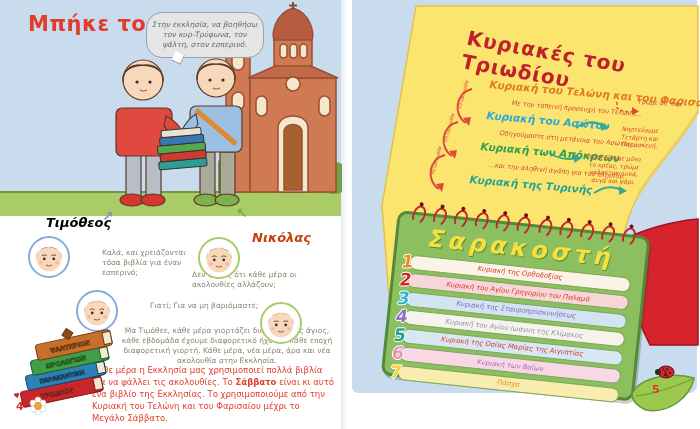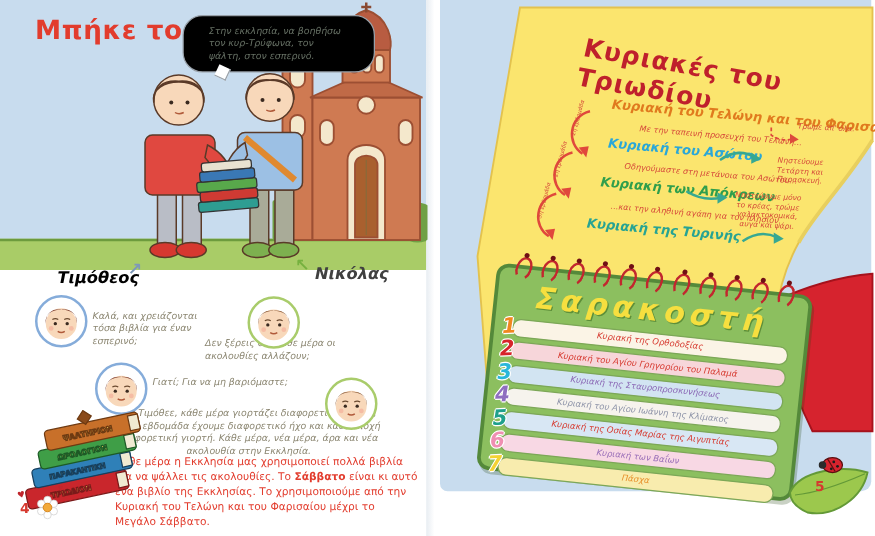--- a/index.html
+++ b/index.html
@@ -3,39 +3,39 @@
 <meta charset="utf-8">
 <style>
   html,body{margin:0;padding:0;background:#ffffff;}
   .stage{position:relative;width:700px;height:429px;background:#ffffff;overflow:hidden;
          font-family:"DejaVu Sans","Liberation Sans",sans-serif;}
   
   .sky{position:absolute;left:0;top:0;width:341px;height:214px;background:#c8dcee;}
   .grass{position:absolute;left:0;top:191px;width:341px;height:23px;background:#a9cc67;border-top:2px solid #6d9b3d;}
   .gutter{position:absolute;left:341px;top:0;width:11px;height:429px;background:linear-gradient(to right,#e8edf2,#ffffff 60%);}
   .lp-title{position:absolute;left:28px;top:12px;font-size:21px;font-weight:bold;color:#e23c2d;letter-spacing:.5px;}
-  .bubble{position:absolute;background:#000000;border:1.5px solid #98a0a8;border-radius:16px;
-          padding:7px 20px;font-size:7.5px;line-height:10px;color:#667064;text-align:left;font-style:italic;z-index:5;}
+  .bubble{position:absolute;background:#e5e5e5;border:1.5px solid #98a0a8;border-radius:16px;
+          padding:7px 2px;font-size:7.5px;line-height:10px;color:#667064;text-align:center;font-style:italic;z-index:5;}
   .bubble .tail{position:absolute;width:9px;height:9px;background:#fff;border-right:1.5px solid #98a0a8;border-bottom:1.5px solid #98a0a8;}
   .bubble1{left:40px;top:53px;width:104px;}
   .bubble1 .tail{right:18px;bottom:-6px;transform:rotate(65deg);}
   .bubble2{left:146px;top:12px;width:112px;}
   .bubble2 .tail{left:26px;bottom:-6px;transform:rotate(25deg);}
   .illu{position:absolute;}
   .name{position:absolute;font-size:13px;font-weight:bold;font-style:italic;z-index:4;}
   .name-l{left:46px;top:215px;color:#000000;}
-  .name-r{left:252px;top:212px;color:#404040;}
+  .name-r{left:252px;top:230px;color:#c2410c;}
   .name-arrow{position:absolute;font-size:14px;font-weight:bold;z-index:4;}
   .arr-l{left:102px;top:208px;color:#7d98b8;}
   .arr-r{left:236px;top:205px;color:#76b13f;}
   .avatar{position:absolute;width:38px;height:38px;border-radius:50%;background:#fff;z-index:4;}
   .ring-b{border:2.5px solid #85acda;}
   .ring-g{border:2.5px solid #a9cc6b;}
   .avatar svg{width:100%;height:100%;}
-  .dlg{position:absolute;font-size:7.5px;line-height:10px;color:#8b8671;font-style:italic;z-index:3;}
+  .dlg{position:absolute;font-size:7.5px;line-height:10px;color:#8b8671;z-index:3;margin-left:28px;}
   .dlg1{left:74px;top:248px;width:96px;}
   .dlg2{left:164px;top:270px;width:112px;}
   .dlg3{left:122px;top:301px;width:120px;}
   .dlg4{left:90px;top:326px;width:218px;text-align:center;}
   .footer{position:absolute;left:92px;top:364px;width:243px;font-size:8.5px;line-height:12px;color:#e23c2d;z-index:3;}
   .footer b{font-weight:bold;}
   .pagenum{position:absolute;font-size:11px;font-weight:bold;color:#d6392f;z-index:8;}
   .pn-l{left:16px;top:400px;}
   .pn-r{left:652px;top:383px;}
   .heart{position:absolute;color:#c0262c;z-index:6;}

